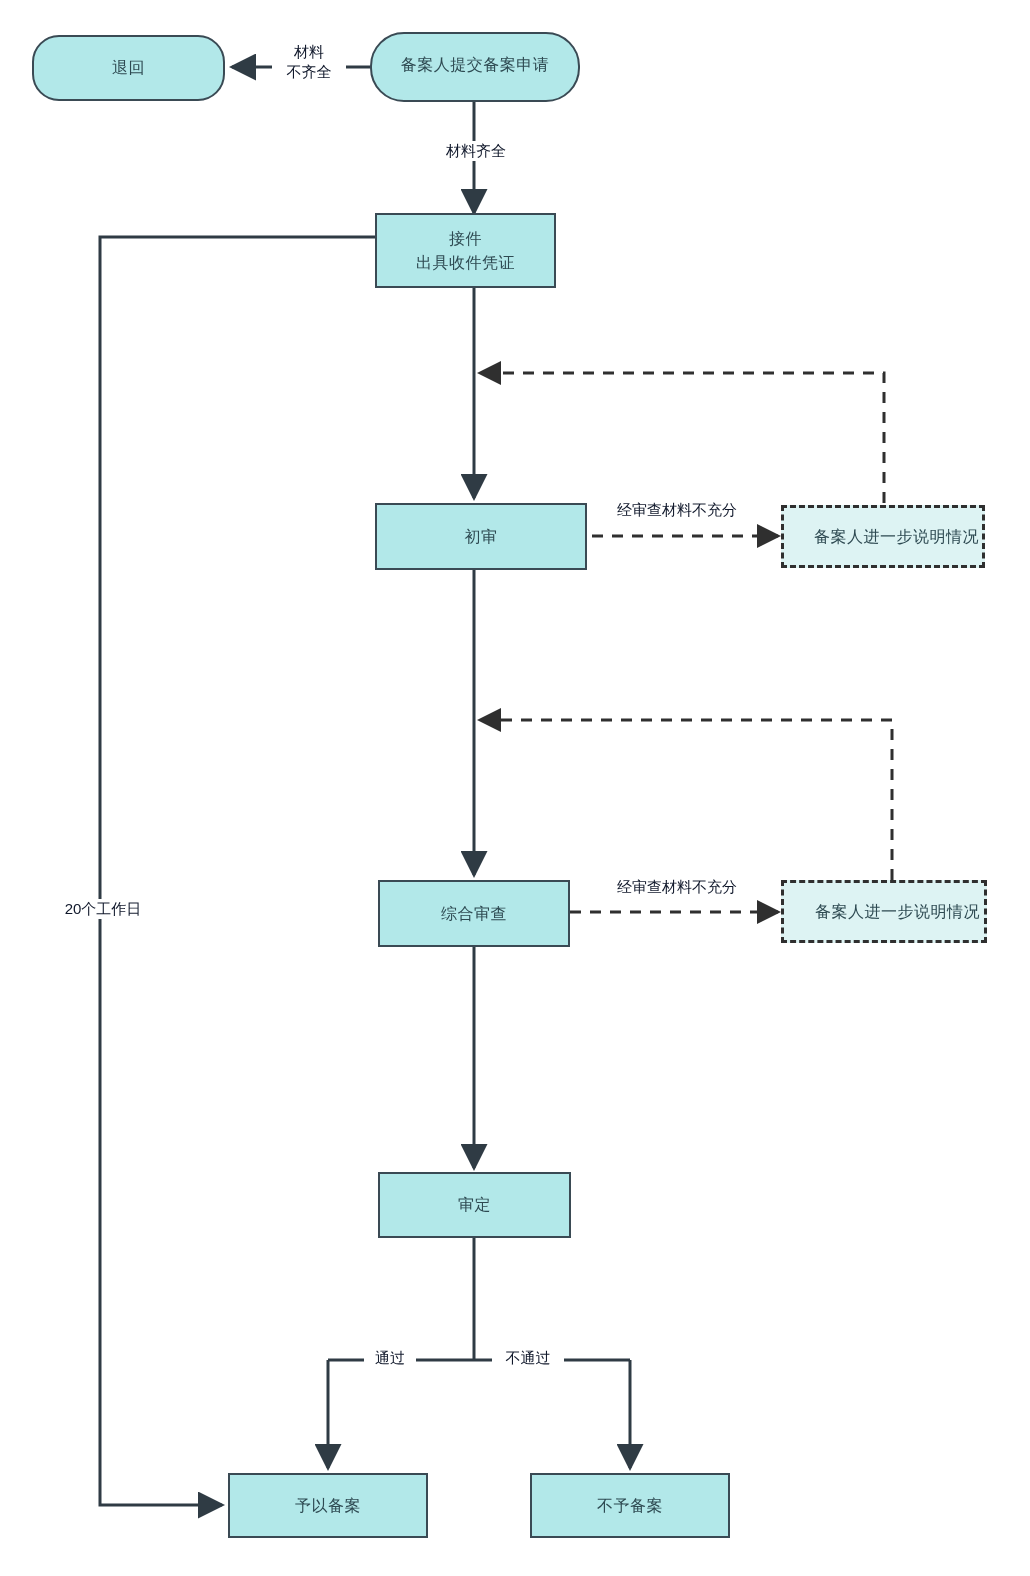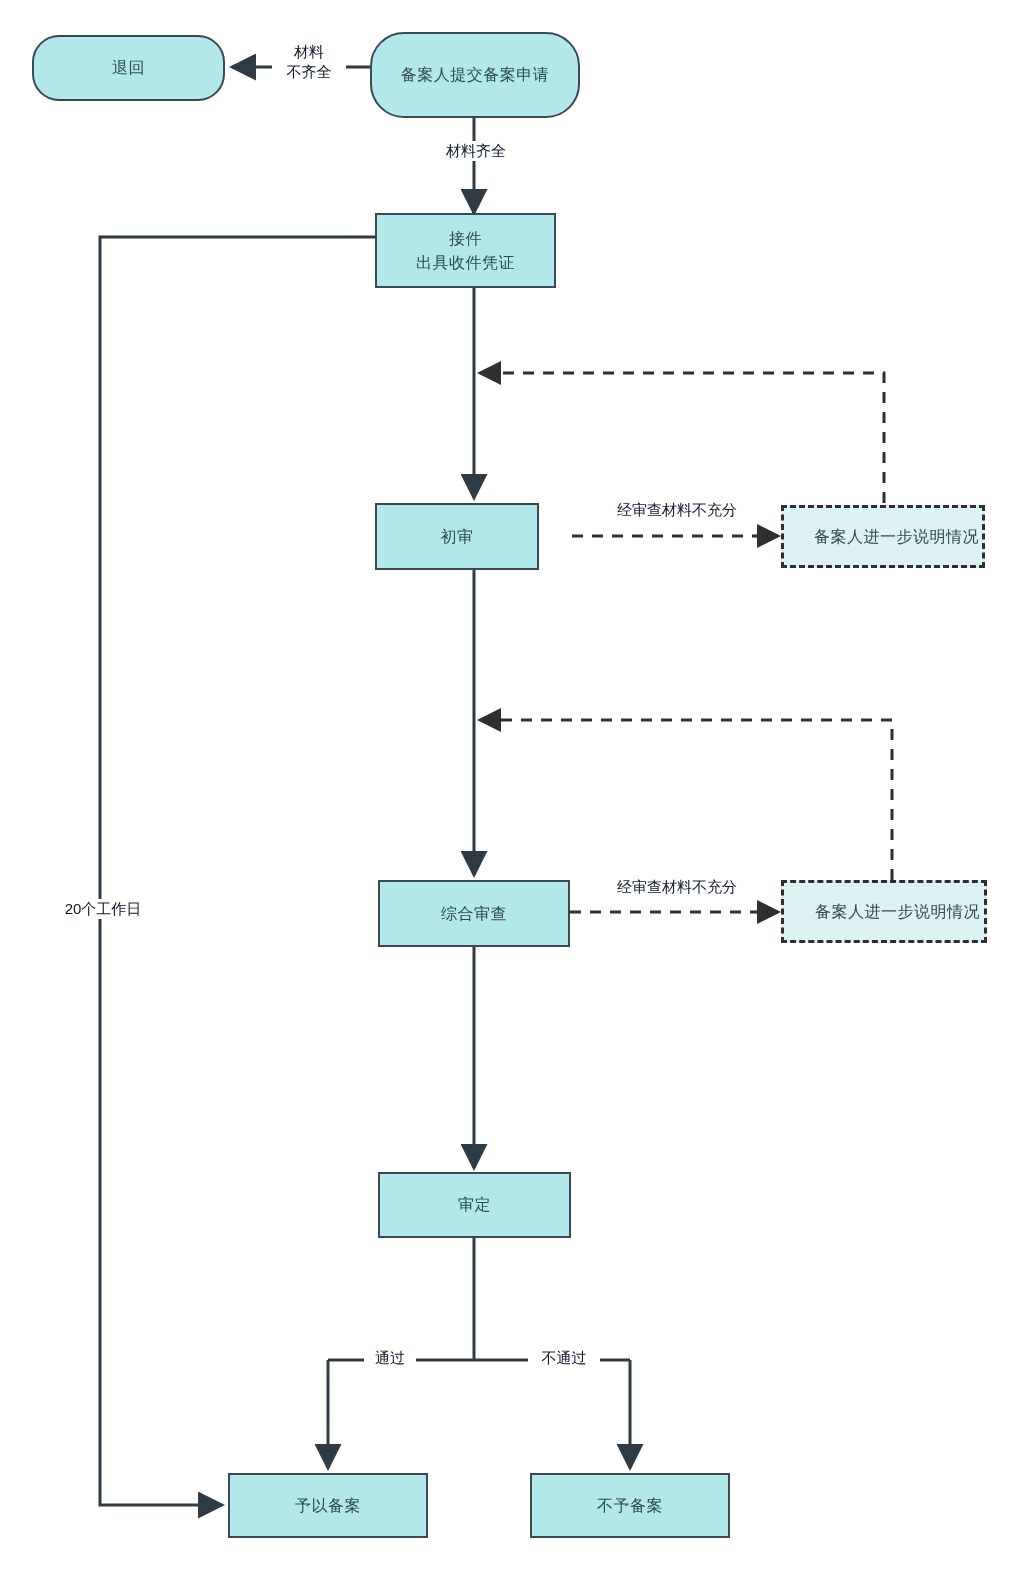--- a/index.html
+++ b/index.html
@@ -97,26 +97,26 @@
     <path d="M892,880 L892,720 L480,720" stroke="#2f2f2f" stroke-width="3" fill="none" stroke-dasharray="11,9" marker-end="url(#arrowd)"></path>
 
     <path d="M474,1238 L474,1360" stroke="#2f3b44" stroke-width="3" fill="none"></path>
     <path d="M328,1360 L630,1360" stroke="#2f3b44" stroke-width="3" fill="none"></path>
     <path d="M328,1360 L328,1468" stroke="#2f3b44" stroke-width="3" fill="none" marker-end="url(#arrow)"></path>
     <path d="M630,1360 L630,1468" stroke="#2f3b44" stroke-width="3" fill="none" marker-end="url(#arrow)"></path>
   </svg>
 
   <div class="node solid" style="left:32px; top:35px; width:193px; height:66px;border-radius:27px;">退回</div>
 
-  <div class="node rounded" style="left:370px; top:32px; width:210px; height:86px;">备案人提交备案申请</div>
+  <div class="node rounded" style="left:370px; top:32px; width:210px; height:70px;font-family:Liberation Mono, monospace;">备案人提交备案申请</div>
 
   <div class="node solid" style="left:375px; top:213px; width:181px; height:75px;">接件
 出具收件凭证</div>
 
-  <div class="node solid" style="left:375px; top:503px; width:164px; height:67px;">初审</div>
+  <div class="node solid" style="left:375px; top:503px; width:212px; height:67px;">初审</div>
 
   <div class="node dashed" style="left:781px; top:505px; width:204px; height:63px;">备案人进一步说明情况</div>
 
   <div class="node solid" style="left:378px; top:880px; width:192px; height:67px;">综合审查</div>
 
   <div class="node dashed" style="left:781px; top:880px; width:206px; height:63px;">备案人进一步说明情况</div>
 
   <div class="node solid" style="left:378px; top:1172px; width:193px; height:66px;">审定</div>
 
   <div class="node solid" style="left:228px; top:1473px; width:200px; height:65px;">予以备案</div>
@@ -129,15 +129,15 @@
   <div class="edge-label" style="left:424px; top:141px; width:100px;">材料齐全</div>
 
   <div class="edge-label" style="left:595px; top:500px; width:160px;">经审查材料不充分</div>
 
   <div class="edge-label" style="left:595px; top:877px; width:160px;">经审查材料不充分</div>
 
   <div class="edge-label" style="left:46px; top:899px; width:110px; text-align:center;">20个工作日</div>
 
   <div class="edge-label" style="left:364px; top:1348px; width:48px;">通过</div>
 
-  <div class="edge-label" style="left:528px; top:1348px; width:68px;">不通过</div>
+  <div class="edge-label" style="left:492px; top:1348px; width:68px;">不通过</div>
 
 </div>
 
 </body></html>

